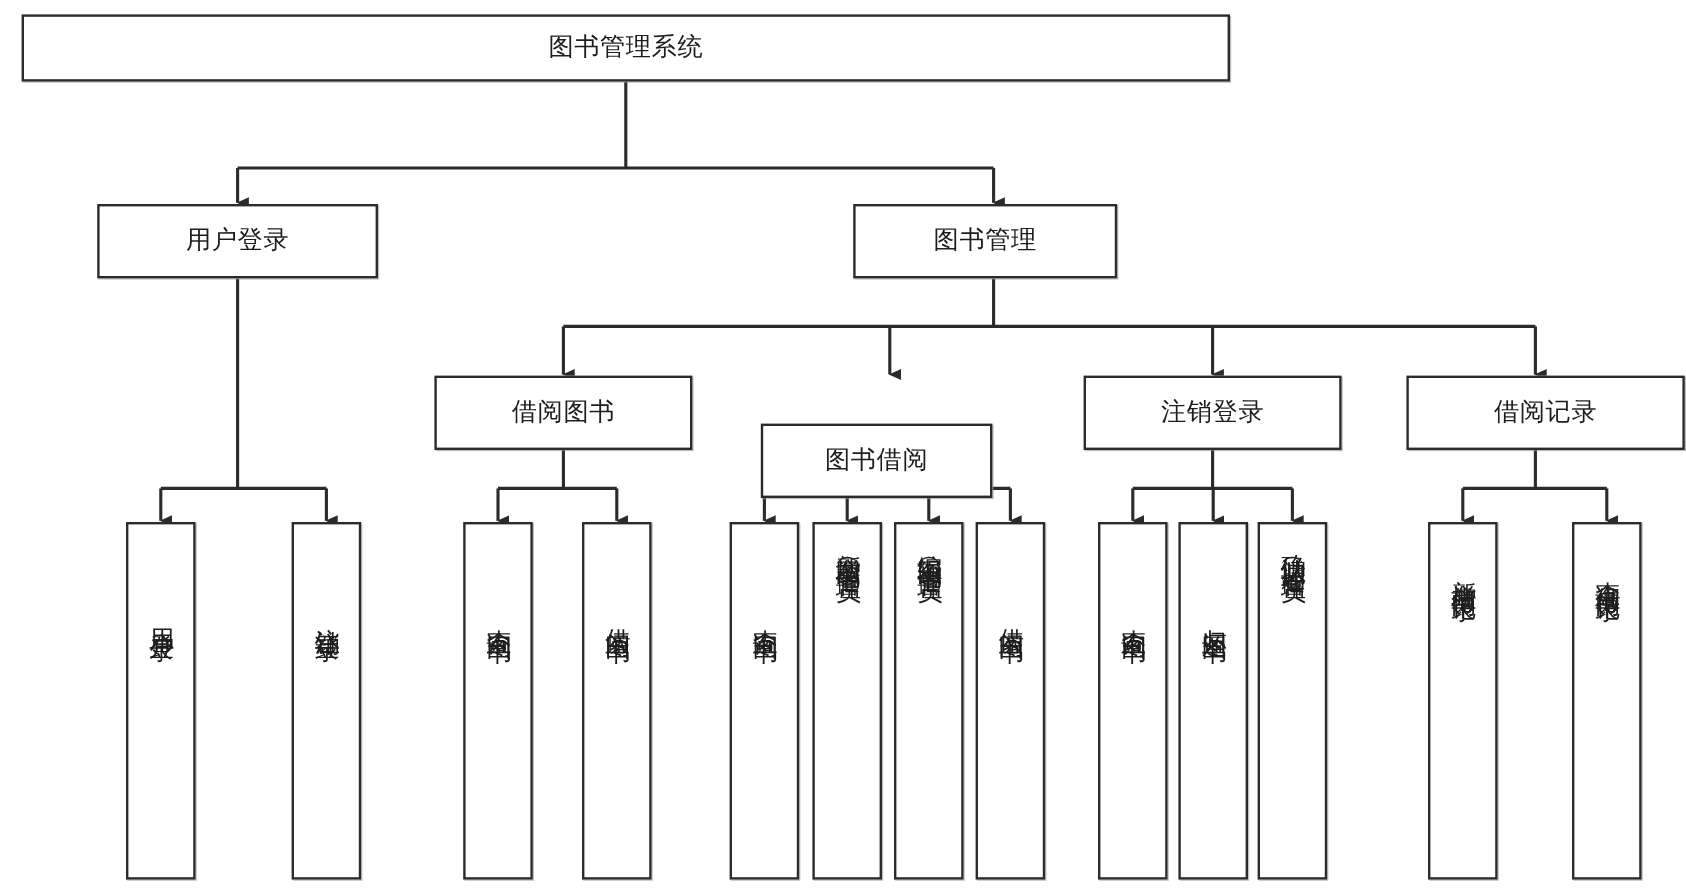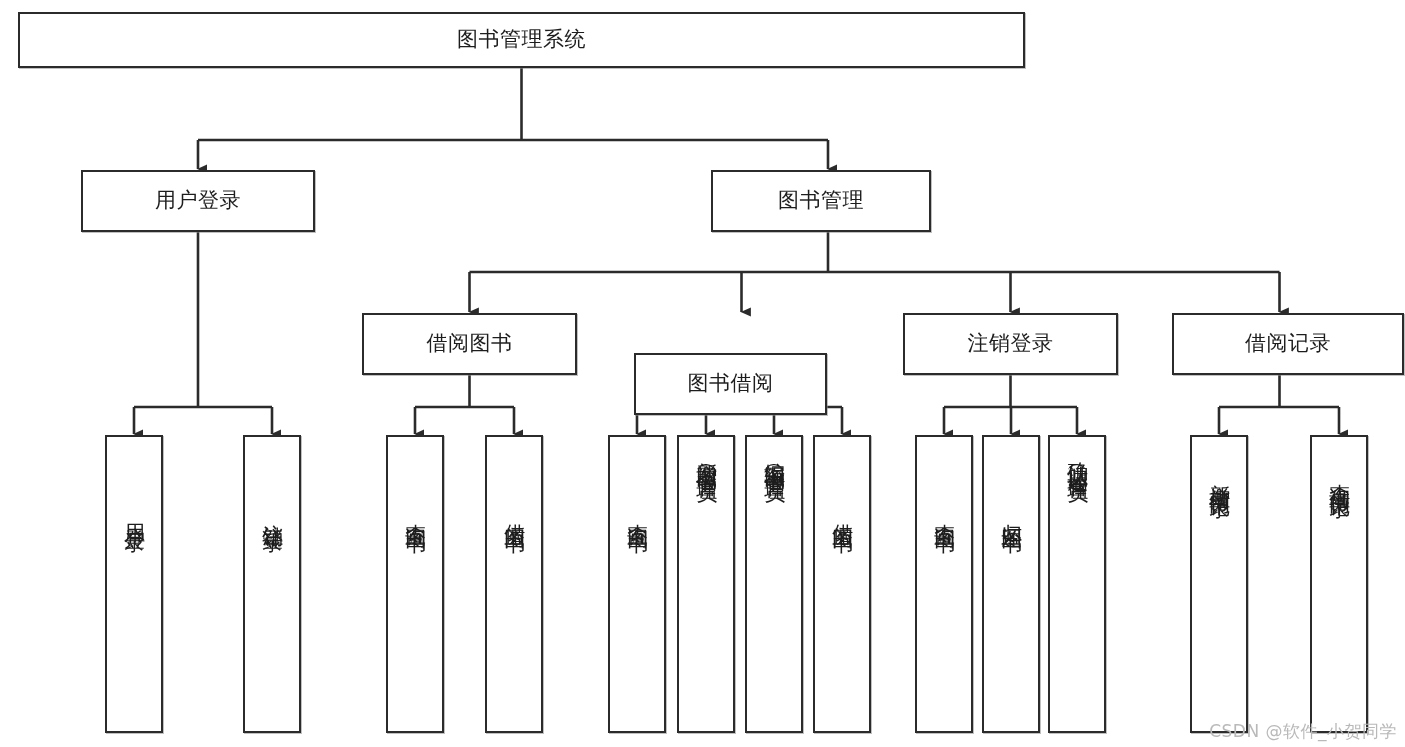--- a/index.html
+++ b/index.html
@@ -185,14 +185,13 @@
         <span class="node-label">确认归还（管理员）</span>
       </div>
       <div class="node vertical mid" style="left: 1190px; top: 435px; width: 58px; height: 298px;">
         <span class="node-label">新增借阅记录</span>
       </div>
       <div class="node vertical mid" style="left: 1310px; top: 435px; width: 58px; height: 298px;">
         <span class="node-label">查询借阅记录</span>
       </div>
     </div>
 
-  <div id="watermark">CSDN @软件_小贺同学</div>
 </div>
 
 </body></html>

